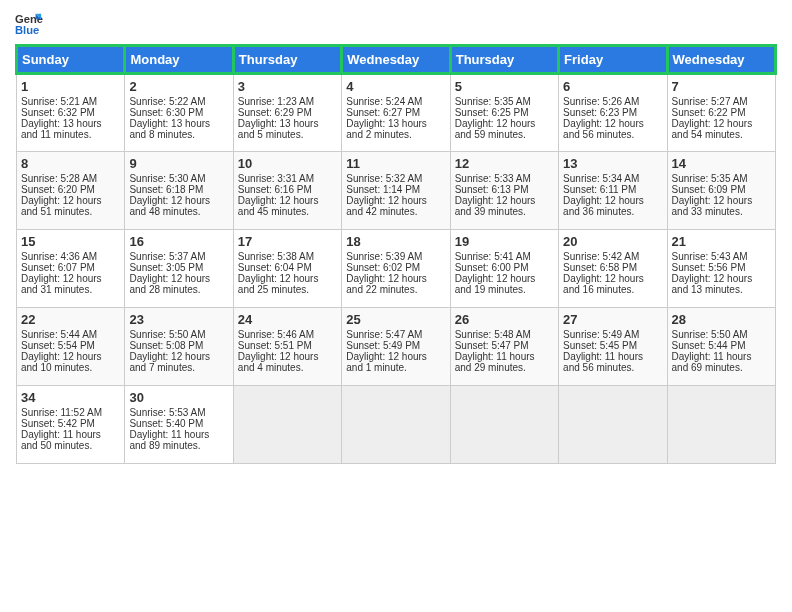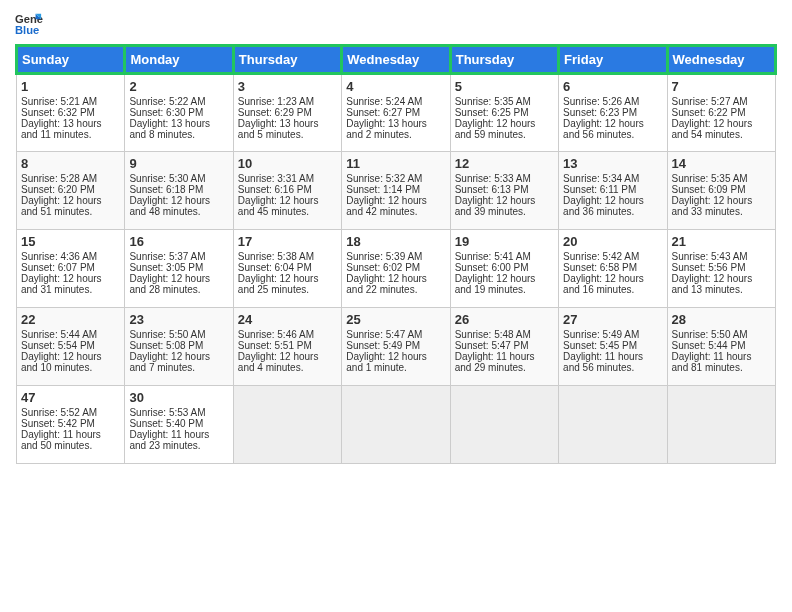--- a/index.html
+++ b/index.html
@@ -307,37 +307,37 @@
             <div>Sunrise: 5:49 AM</div>
             <div>Sunset: 5:45 PM</div>
             <div>Daylight: 11 hours</div>
             <div>and 56 minutes.</div>
           </td>
           <td>
             <span class="day-num">28</span>
             <div>Sunrise: 5:50 AM</div>
             <div>Sunset: 5:44 PM</div>
             <div>Daylight: 11 hours</div>
-            <div>and 81 minutes.</div>
-          </td>
-        </tr>
-        <tr>
-          <td>
-            <span class="day-num">47</span>
-            <div>Sunrise: 5:52 AM</div>
+            <div>and 69 minutes.</div>
+          </td>
+        </tr>
+        <tr>
+          <td>
+            <span class="day-num">34</span>
+            <div>Sunrise: 11:52 AM</div>
             <div>Sunset: 5:42 PM</div>
             <div>Daylight: 11 hours</div>
             <div>and 50 minutes.</div>
           </td>
           <td>
             <span class="day-num">30</span>
             <div>Sunrise: 5:53 AM</div>
             <div>Sunset: 5:40 PM</div>
             <div>Daylight: 11 hours</div>
-            <div>and 23 minutes.</div>
+            <div>and 89 minutes.</div>
           </td>
           <td class="empty-cell"></td>
           <td class="empty-cell"></td>
           <td class="empty-cell"></td>
           <td class="empty-cell"></td>
           <td class="empty-cell"></td>
         </tr>
       </tbody>
   </table>
 </div>

